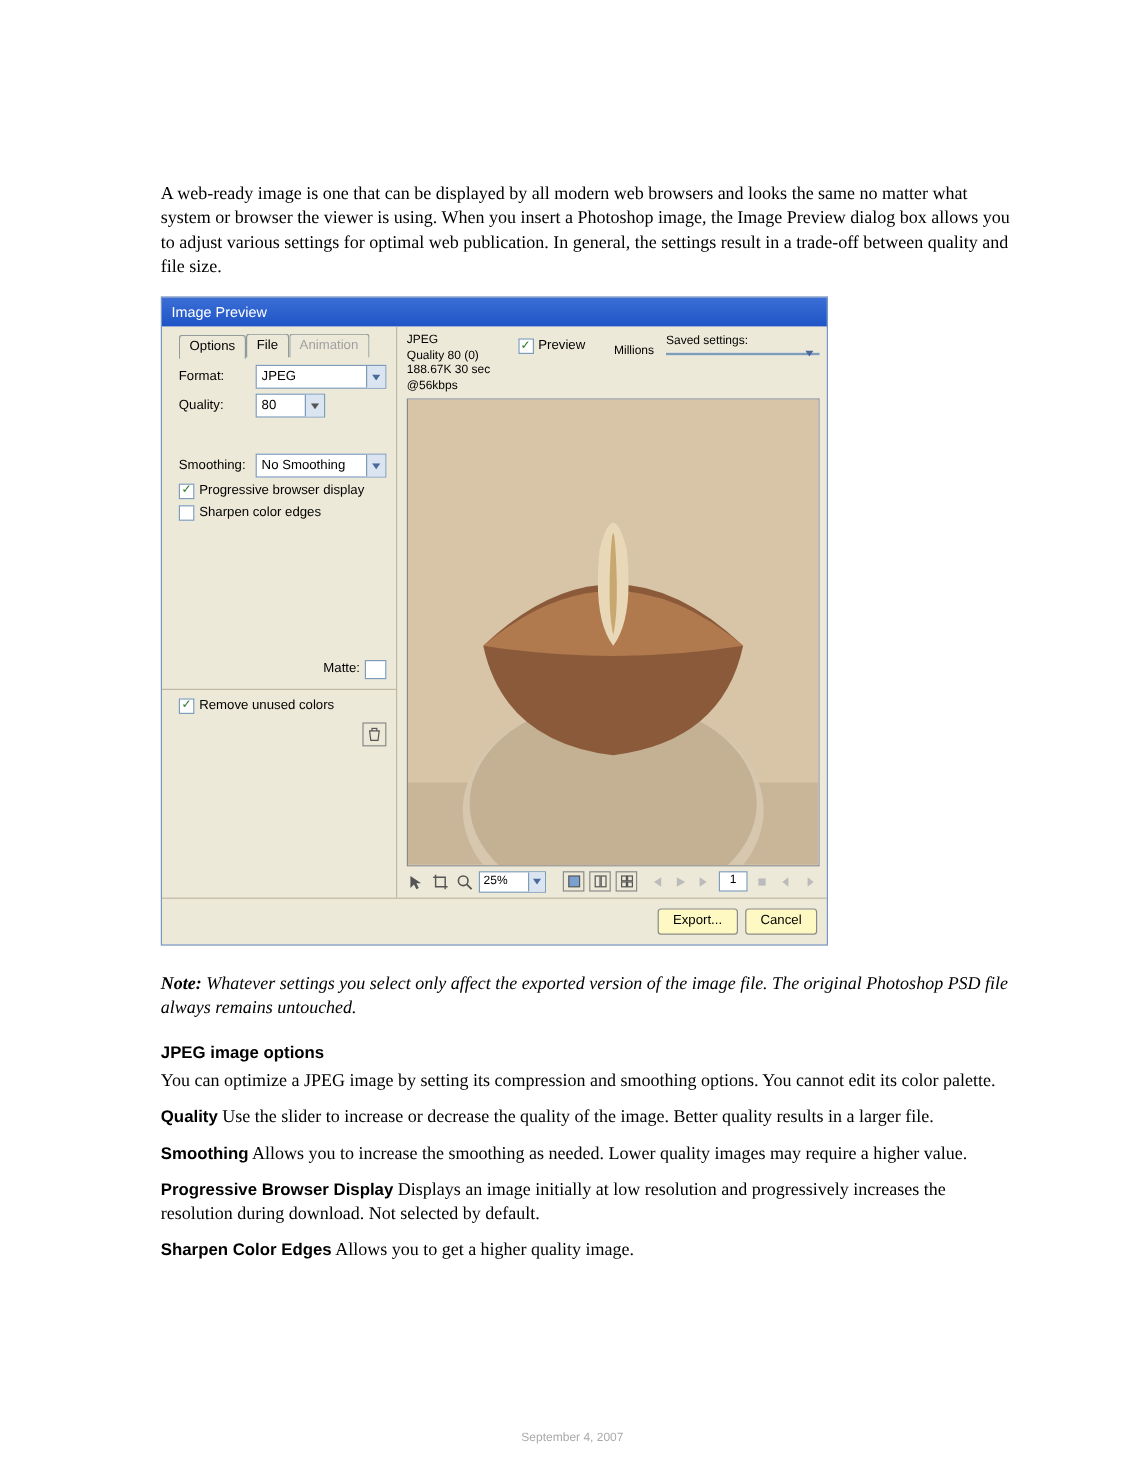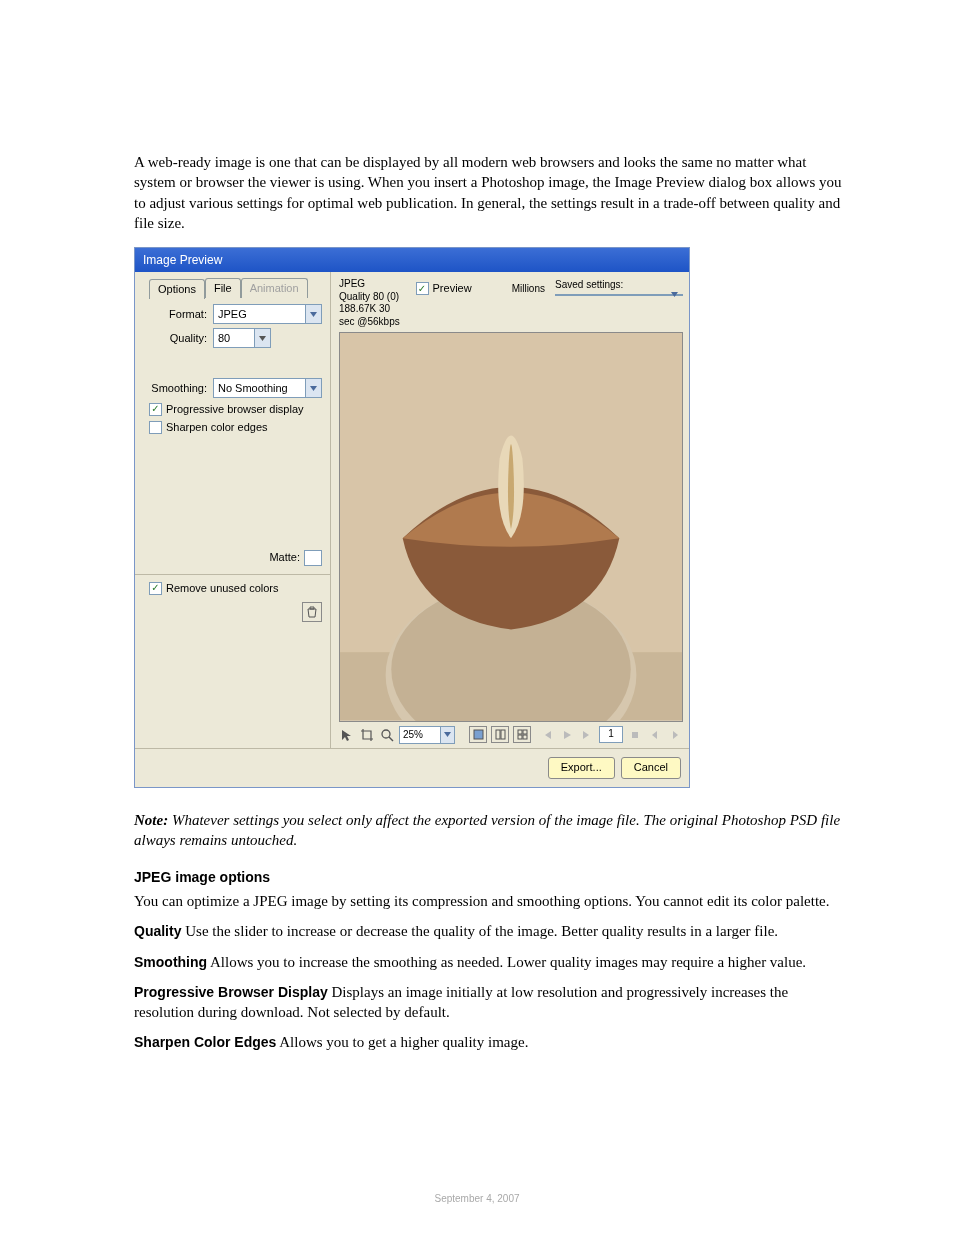--- a/index.html
+++ b/index.html
@@ -16,32 +16,32 @@
 .figure{margin:14px 0 22px 0}
 .win{width:554px;border:1px solid #7a96c8;background:#ece9d8;font-family:Tahoma,Arial,sans-serif;font-size:11px;color:#000}
 .titlebar{background:linear-gradient(#3b6ed5,#1e54c6);color:#fff;padding:4px 8px;font-weight:400;font-size:12px}
 .wbody{display:flex}
 .leftpane{width:226px;padding:6px 8px 8px 14px;box-sizing:border-box;border-right:1px solid #bdb9a6}
 .tabs{display:flex;gap:0;margin-bottom:6px}
 .tab{border:1px solid #919b9c;border-bottom:none;border-top-left-radius:3px;border-top-right-radius:3px;padding:2px 8px;background:#ece9d8;font-size:11px}
 .tab.active{background:#ece9d8;position:relative;top:1px}
 .tab.dis{color:#a0a0a0}
 .formrow{display:flex;align-items:center;margin:4px 0}
-.lbl{width:58px;text-align:right;margin-right:6px;font-size:11px}
+.lbl{width:58px;text-align:left;margin-right:6px;font-size:11px}
 .sel{flex:1;height:18px;background:#fff;border:1px solid #7f9db9;display:flex;align-items:center;padding:0 4px;position:relative;font-size:11px}
 .sel.small{width:48px;flex:none}
 .dd{position:absolute;right:0;top:0;bottom:0;width:15px;background:#dbe5f1;border-left:1px solid #7f9db9;display:flex;align-items:center;justify-content:center}
 .dd svg{width:7px;height:5px}
 .chk{display:flex;align-items:center;gap:4px;margin:3px 0;font-size:11px}
 .chkbox{width:11px;height:11px;border:1px solid #7f9db9;background:#fff;display:flex;align-items:center;justify-content:center}
 .chkbox.on::after{content:"✓";font-size:10px;color:#2a7a2a;line-height:1}
 .rightpane{flex:1;padding:6px 6px 4px 8px;box-sizing:border-box;display:flex;flex-direction:column}
 .infobar{display:flex;gap:10px;align-items:flex-start;margin-bottom:4px}
 .infoleft{font-size:10px;line-height:1.25}
-.infomid{display:flex;align-items:center;gap:40px;font-size:10px}
+.infomid{display:flex;align-items:flex-end;gap:24px;font-size:10px}
 .saved{display:flex;flex-direction:column;font-size:10px}
 .saved .sel{width:118px;height:16px;margin-top:2px}
 .preview{flex:1;border:1px solid #8a8a8a;background:#fff;position:relative;overflow:hidden;height:340px}
 .preview svg{width:100%;height:100%;display:block}
 .toolbar{display:flex;align-items:center;gap:4px;padding:4px 0 0 0}
 .tbtn{width:16px;height:16px;display:flex;align-items:center;justify-content:center;color:#666}
 .tbtn svg{width:14px;height:14px}
 .zoomsel{width:48px;height:16px;border:1px solid #7f9db9;background:#fff;display:flex;align-items:center;padding:0 3px;font-size:10px;position:relative}
 .footer{border-top:1px solid #bdb9a6;padding:8px;display:flex;justify-content:flex-end;gap:6px}
 .btn{height:20px;border:1px solid #8a8a8a;background:#fef9c3;border-radius:3px;padding:0 12px;font-size:11px;display:flex;align-items:center}

